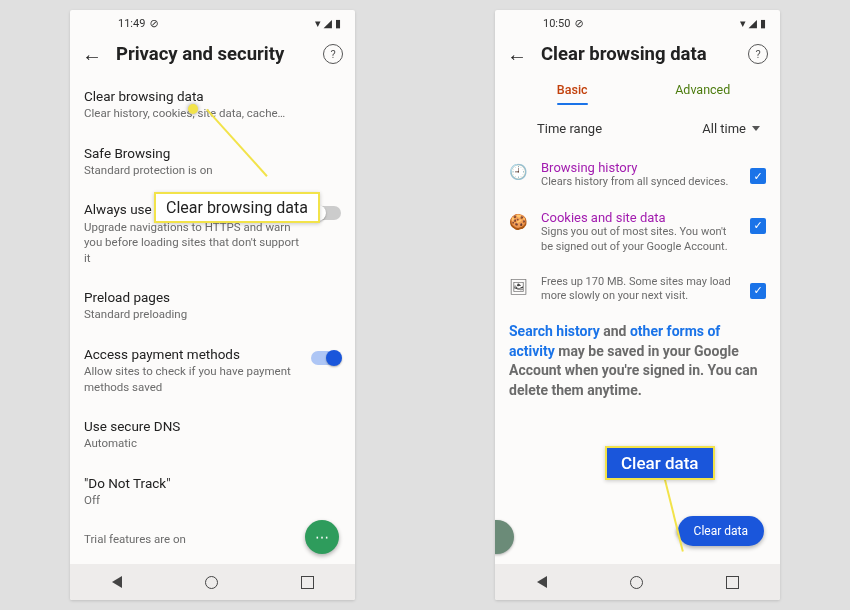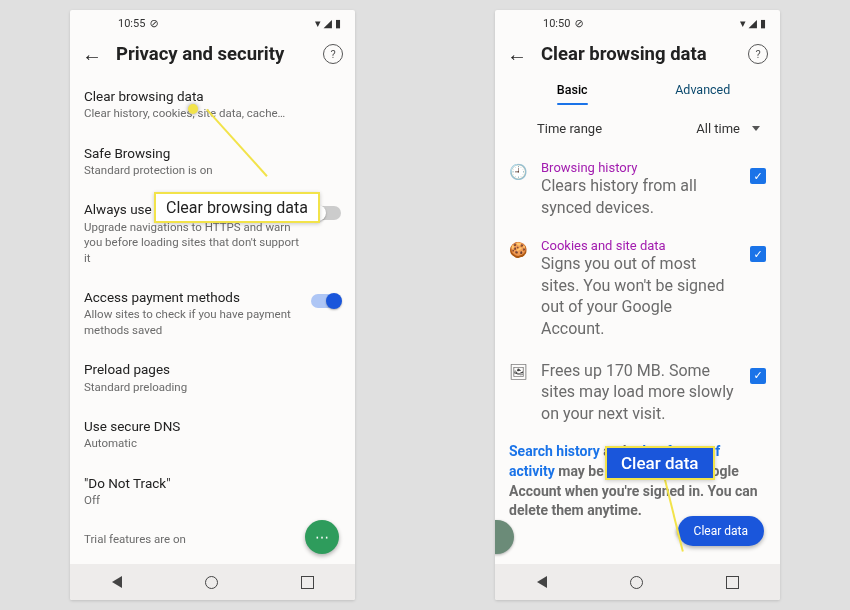--- a/index.html
+++ b/index.html
@@ -132,47 +132,47 @@
 
 .tabs {
   display: flex;
   padding: 0 12px;
 }
 .tab {
   flex: 1;
   text-align: center;
   font-size: 12.5px;
   padding: 6px 0 10px 0;
-  color: #0c4a6e;
+  color: #4d7c0f;
   position: relative;
 }
-.tab.active { color: #000000; font-weight: 500;}
+.tab.active { color: #c2410c; font-weight: 500;}
 .tab.active::after {
   content: '';
   position: absolute;
   bottom: 2px; left: 38%; width: 24%;
   height: 2.5px; background: #1a73e8;
   border-radius: 2px;
 }
 .time-range-row {
   display: flex; justify-content: space-between;
   padding: 14px 20px 14px 14px;
   font-size: 13px; color: #333; margin-left: 28px;
 }
-.time-range-val { display: flex; align-items: center; gap: 12px;}
+.time-range-val { display: flex; align-items: center; gap: 6px;}
 .chev-down { width:0;height:0;border-left:4px solid transparent;border-right:4px solid transparent;border-top:5px solid #555;}
 .check-row {
   display: flex; align-items: flex-start;
   padding: 10px 14px;
   gap: 14px;
 }
 .ck-icon { width: 18px; color: #444; font-size: 15px; margin-top: 3px; text-align:center;}
 .ck-text { flex: 1; }
 .ck-title { font-size: 13px; color: #a21caf;}
-.ck-sub { font-size: 16px; color: #6b6b6b; line-height: 1.35;}
+.ck-sub { font-size: 11px; color: #6b6b6b; line-height: 1.35;}
 .checkbox {
   width: 16px; height: 16px;
   background: #1a73e8;
   border-radius: 2px;
   display: flex; align-items: center; justify-content: center;
   color: #fff; font-size: 11px;
   margin-top: 8px;
 }
 .footer-text {
   font-size: 14px; color: #6b6b6b;
@@ -211,21 +211,21 @@
   transform-origin: top left;
   z-index: 4;
 }
 </style>
 </head>
 <body>
 
 <div class="phone">
   <div class="status-bar">
     <div class="status-left">
-      <span>10:55</span>
+      <span>11:49</span>
       <span>⊘</span>
     </div>
     <div class="status-right">
       <span>▾</span>
       <span>◢</span>
       <span>▮</span>
     </div>
   </div>
   <div class="header">
     <span class="back-arrow">←</span>
@@ -243,32 +243,32 @@
   </div>
   <div class="list-item with-toggle">
     <div class="text-col">
       <div class="list-title">Always use secure connections</div>
       <div class="list-sub">Upgrade navigations to HTTPS and warn you before loading sites that don't support it</div>
     </div>
     <div class="toggle">
         <div class="knob"></div>
       </div>
   </div>
+  <div class="list-item">
+    <div class="list-title">Preload pages</div>
+    <div class="list-sub">Standard preloading</div>
+  </div>
   <div class="list-item with-toggle">
     <div class="text-col">
       <div class="list-title">Access payment methods</div>
       <div class="list-sub">Allow sites to check if you have payment methods saved</div>
     </div>
     <div class="toggle on">
         <div class="knob"></div>
       </div>
-  </div>
-  <div class="list-item">
-    <div class="list-title">Preload pages</div>
-    <div class="list-sub">Standard preloading</div>
   </div>
   <div class="list-item">
     <div class="list-title">Use secure DNS</div>
     <div class="list-sub">Automatic</div>
   </div>
   <div class="list-item">
     <div class="list-title">"Do Not Track"</div>
     <div class="list-sub">Off</div>
   </div>
   <div class="list-item">

